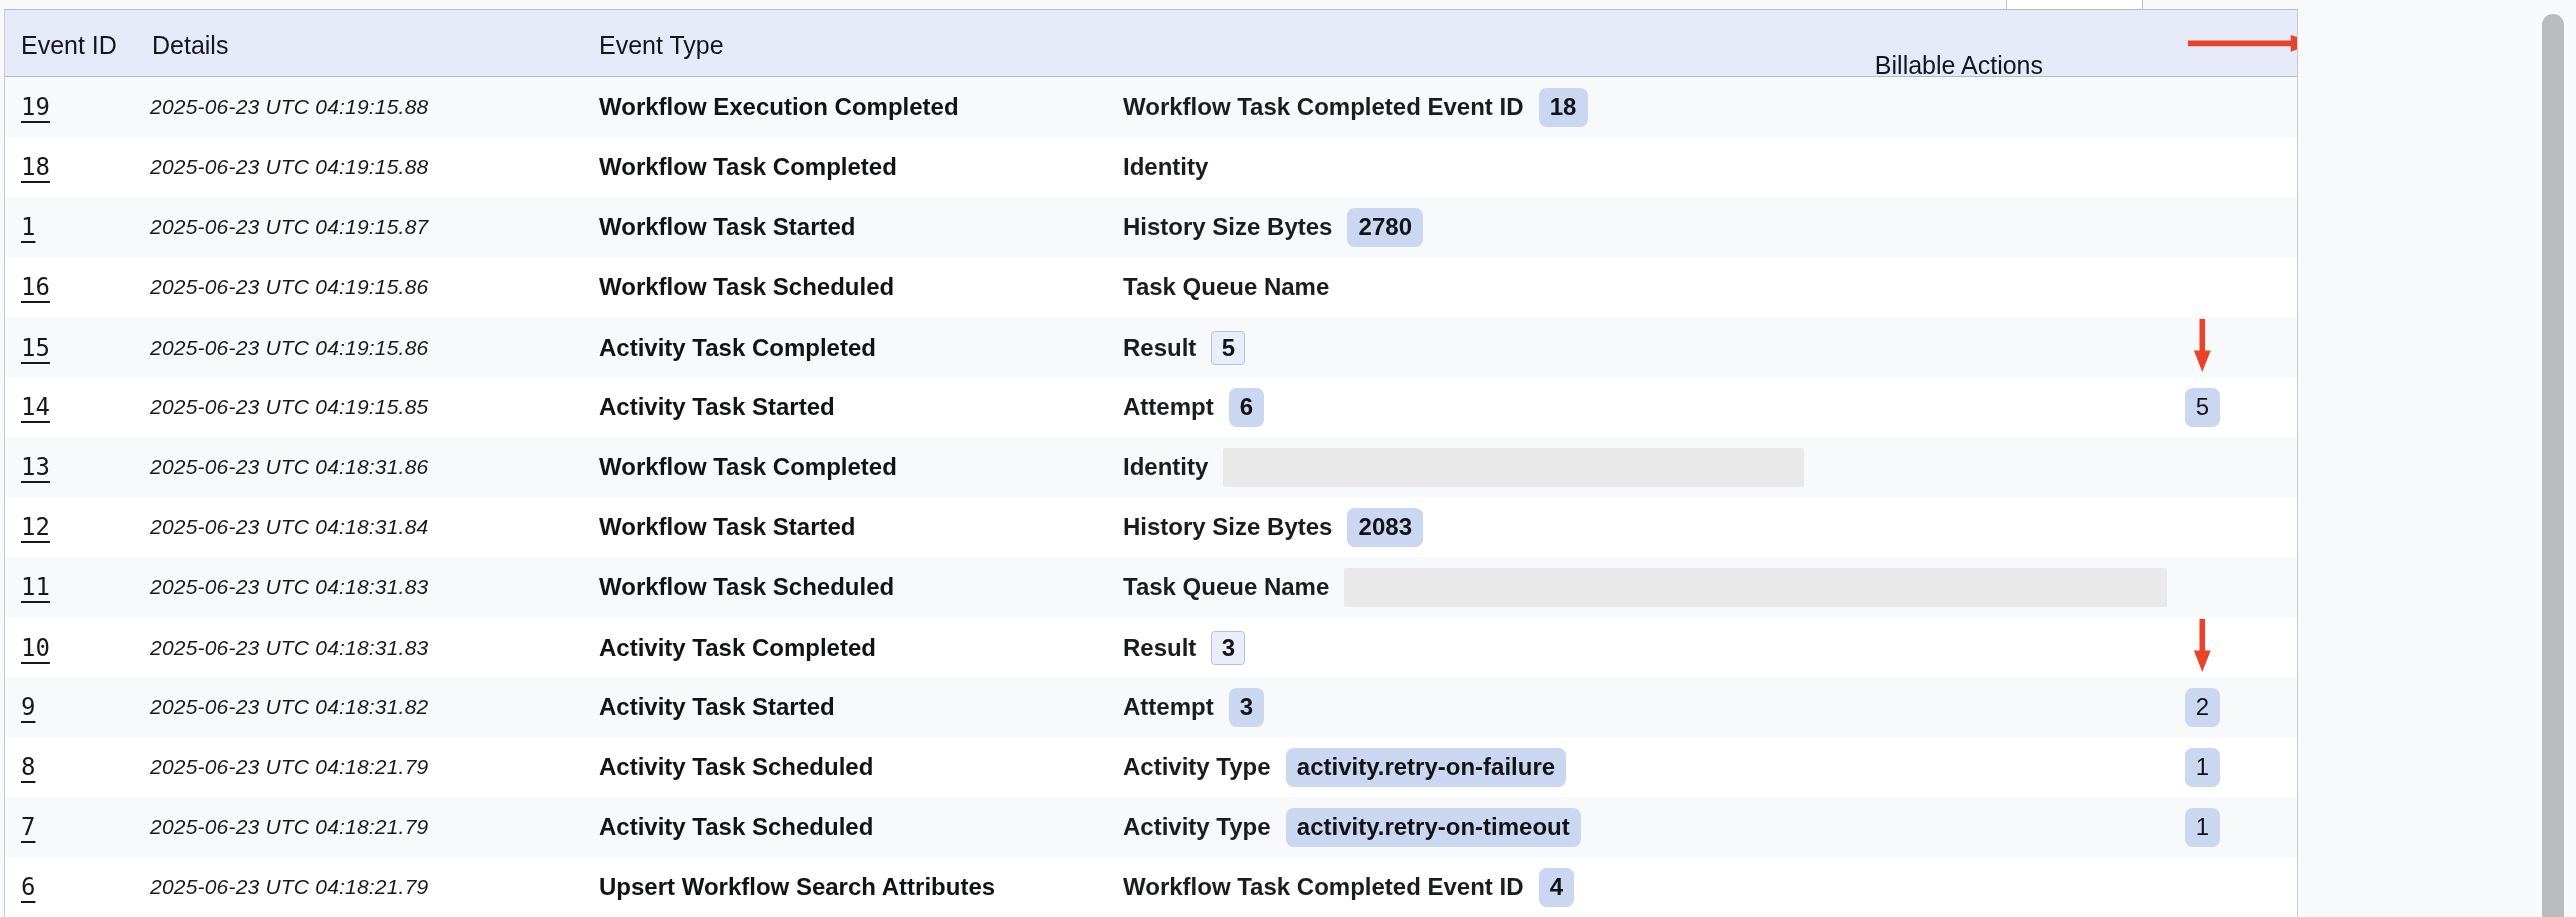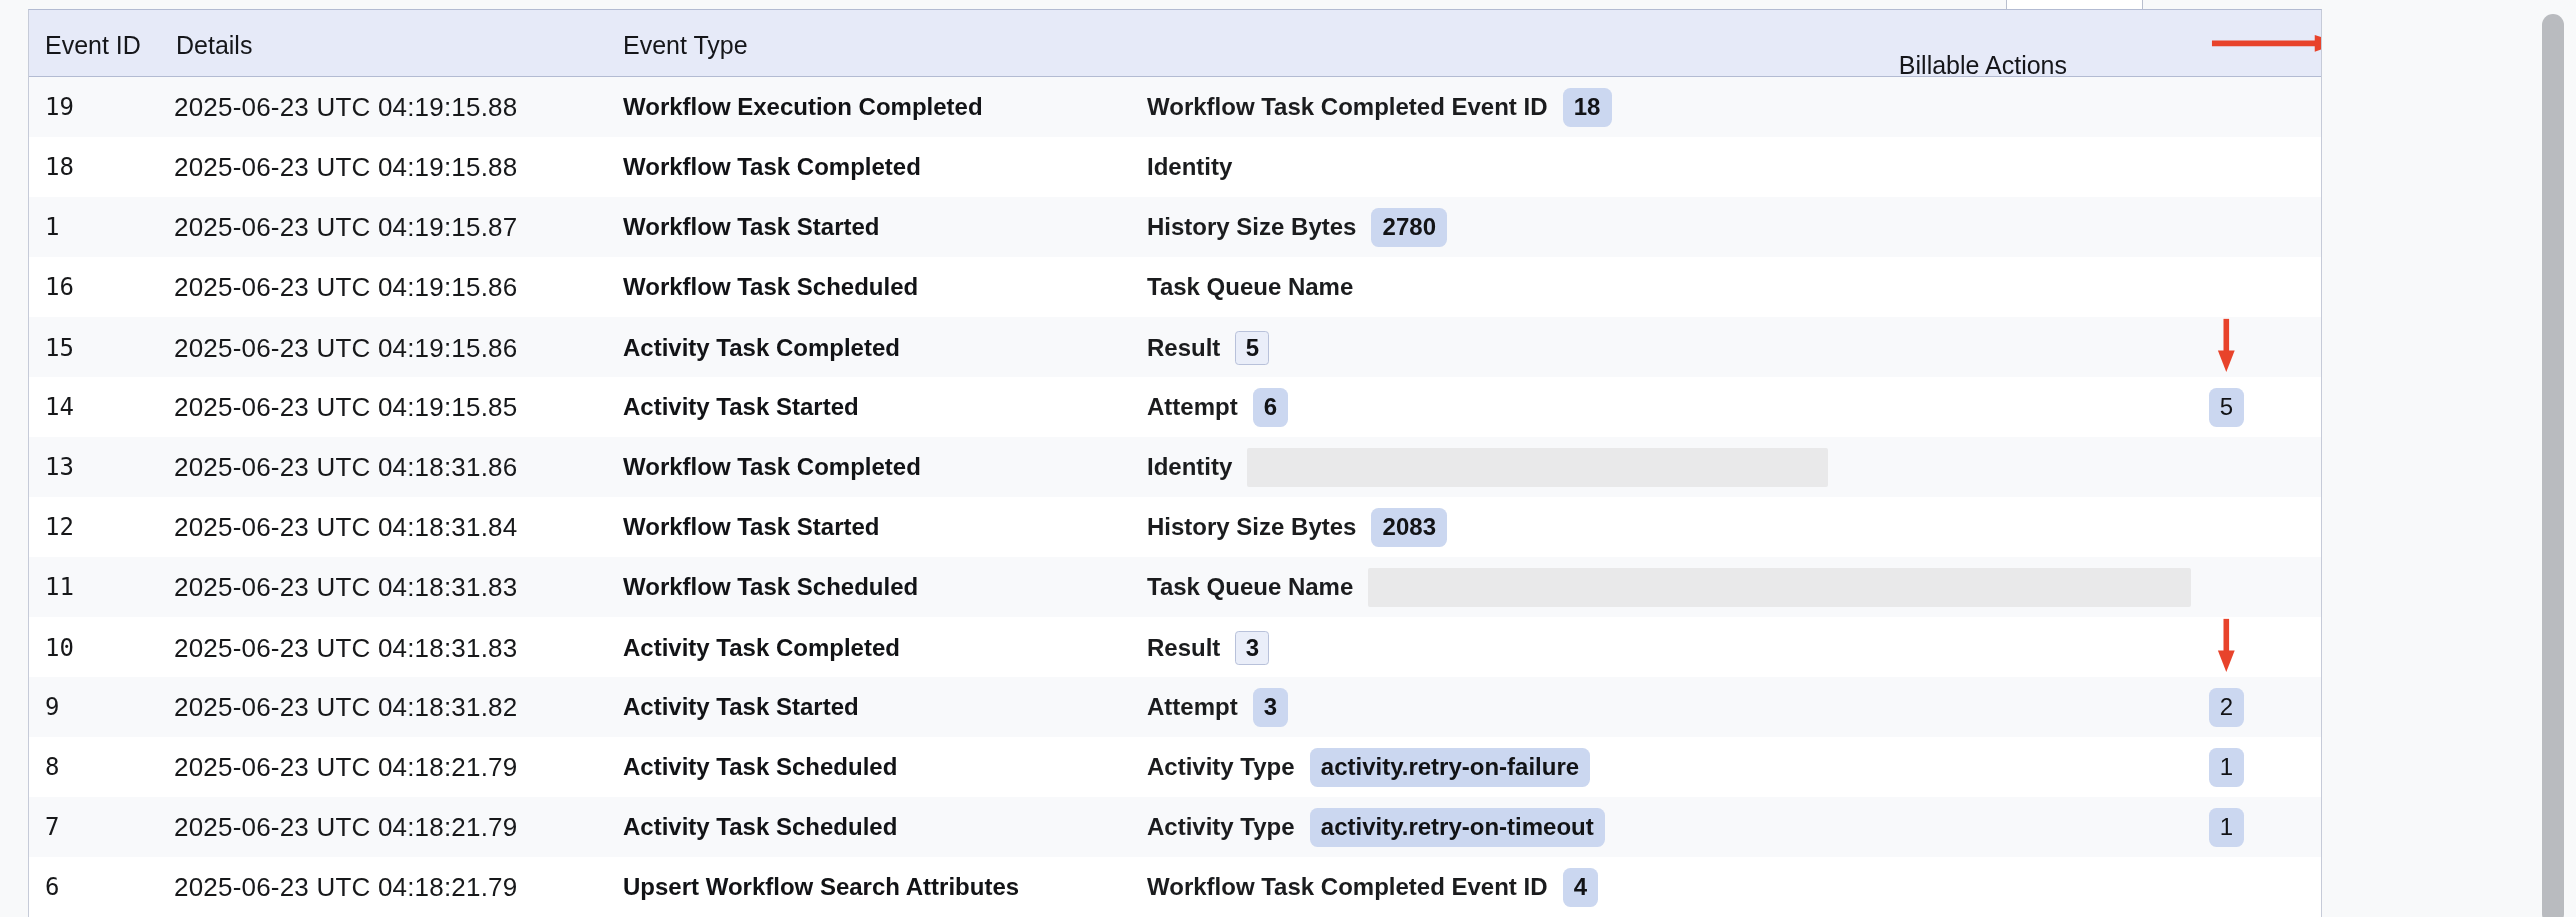--- a/index.html
+++ b/index.html
@@ -12,21 +12,21 @@
   }
   
   .top-clipped-control{
     position:absolute;left:2006px;top:0;width:137px;height:10.3px;
     background:#ffffff;
     border-left:1.9px solid #b9bfce;border-right:1.9px solid #b9bfce;
     box-sizing:border-box;
   }
   
   .table{
-    position:absolute;left:28px;top:9.3px;width:2294px;height:909px;
+    position:absolute;left:4px;top:9.3px;width:2294px;height:909px;
     box-sizing:border-box;
     border:1.9px solid #c6cbd8;border-top:1.9px solid #b3bbd2;border-bottom:none;
     background:#84cc16;overflow:hidden;
   }
   .thead{
     height:66px;background:#e6eaf8;border-bottom:1.9px solid #b3bbd2;
     display:grid;grid-template-columns:131px 449px 522px 1fr 241px;
     align-items:center;box-sizing:content-box;
     font-size:25px;font-weight:400;color:#15161a;
   }
@@ -38,24 +38,24 @@
   .row{
     height:60px;display:grid;grid-template-columns:131px 449px 522px 1fr 241px;
     align-items:center;background:#ffffff;
   }
   .row.striped{background:#f8f9fb;}
   .partial-row{height:7.5px;background:#f8f9fb;}
   .cell{white-space:nowrap;}
   .c-id{padding-left:16px;}
   .eid{
     font-family:"DejaVu Sans Mono",monospace;font-size:24px;color:#17181a;
-    text-underline-offset:5.6px;text-decoration-thickness:1.9px;
+    text-decoration:underline;text-underline-offset:5.6px;text-decoration-thickness:1.9px;
     cursor:pointer;
   }
-  .c-ts{padding-left:14px;font-size:26px;letter-spacing:0.2px;color:#17181a;}
+  .c-ts{padding-left:14px;font-size:21px;letter-spacing:0.2px;color:#17181a;font-style:italic;}
   .c-type{padding-left:14px;font-size:24px;font-weight:700;color:#121316;}
   .c-details{padding-left:16px;display:flex;align-items:center;gap:15px;font-size:24px;font-weight:bold;}
   .dlabel{color:#1b1c1e;}
   .badge{
     display:inline-block;background:#cbd7f0;color:#121316;
     border-radius:7.5px;padding:5.6px 11.2px;font-size:24px;line-height:28px;
   }
   .badge.outline{
     background:#eaeef9;border:1.9px solid #b8c1da;border-radius:3.7px;
     padding:2.8px 9.3px;line-height:26px;

